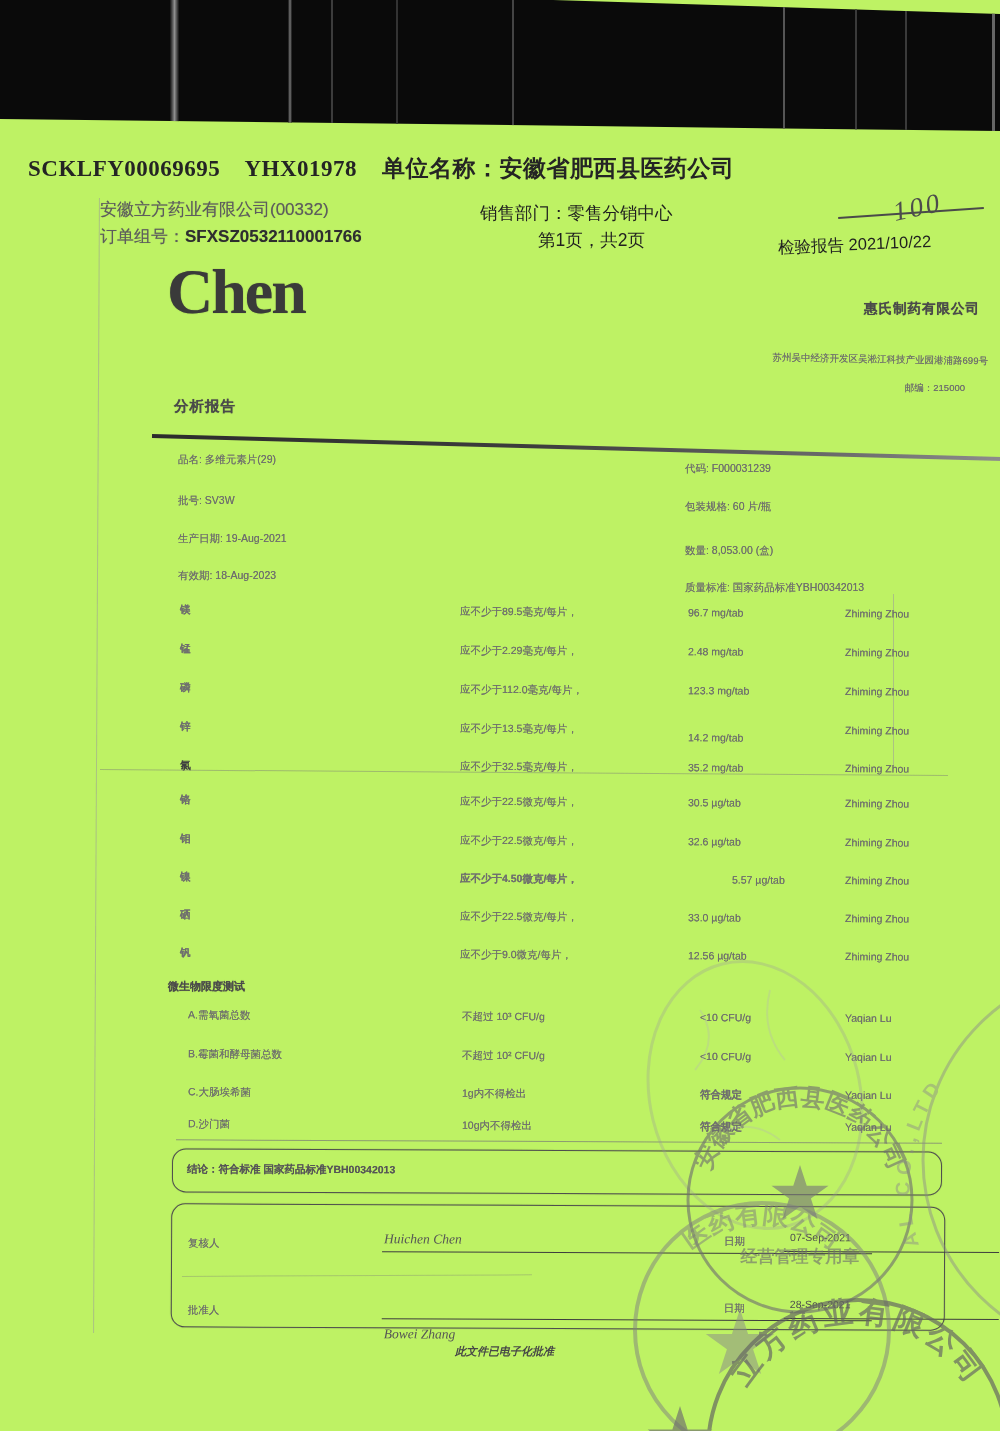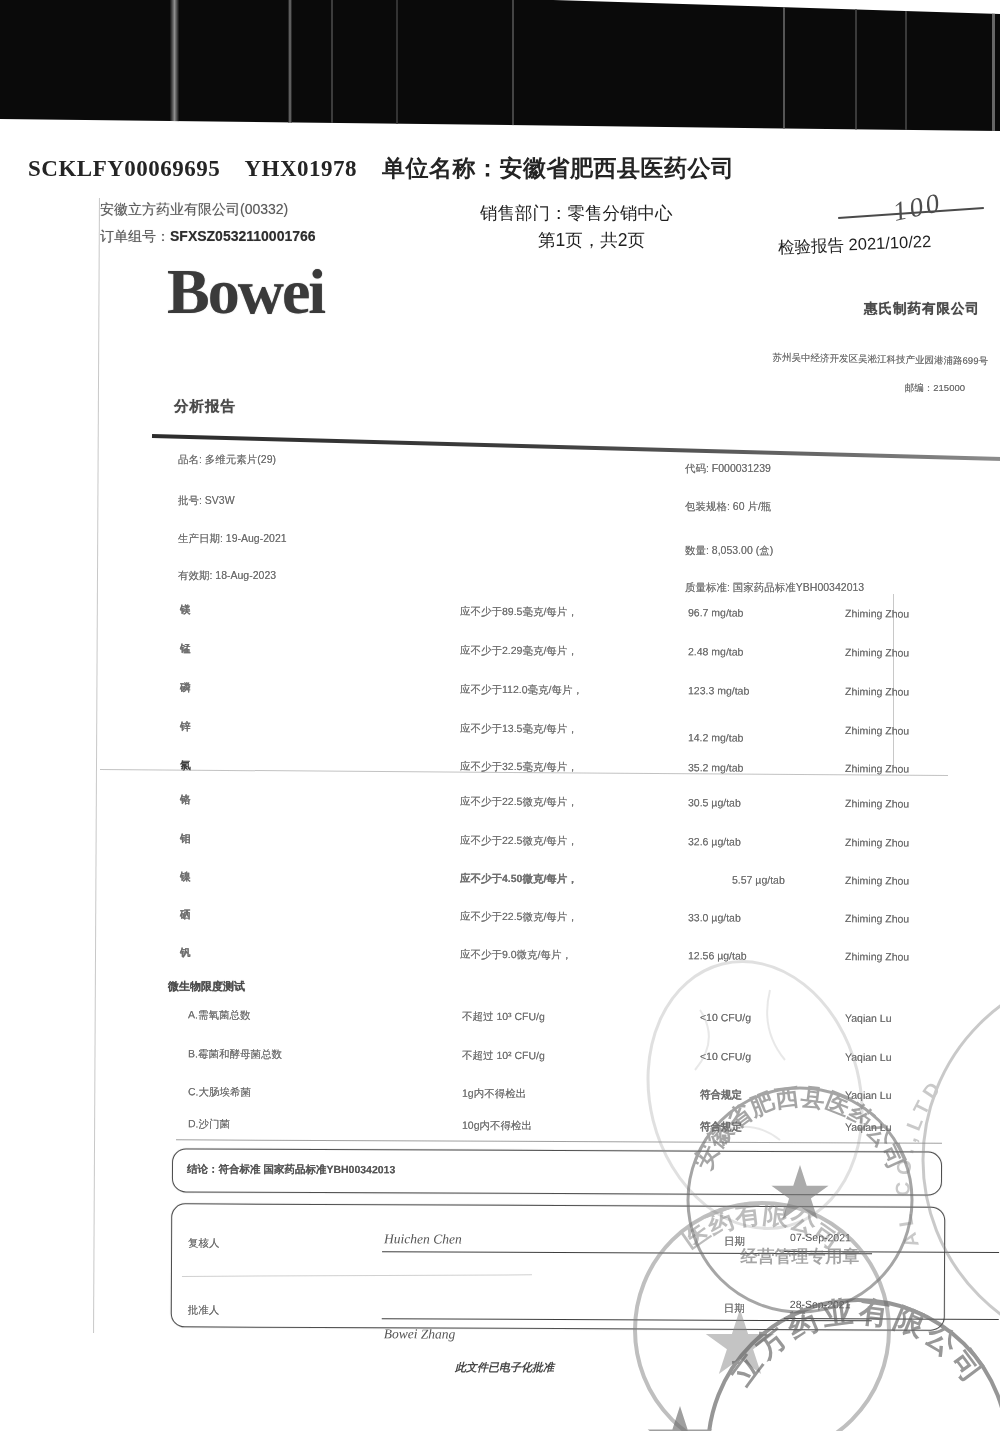--- a/index.html
+++ b/index.html
@@ -1,26 +1,26 @@
 <!DOCTYPE html>
 <html><head>
 <meta charset="utf-8">
 <style>
   html,body{margin:0;padding:0;background:#e8e8e8;}
-  .page{position:relative;width:1000px;height:1431px;background:#ffffff;overflow:hidden;
+  .page{position:relative;width:1000px;height:1431px;background:#bef264;overflow:hidden;
         font-family:"Liberation Sans",sans-serif;}
   .abs{position:absolute;}
   
   .scanband{left:0;top:0;width:1000px;height:132px;background:#0a0a0a;
     clip-path:polygon(0 0,553px 0,1000px 14px,1000px 131px,0 119px);}
   .streak{top:0;height:132px;position:absolute;}
   
   .hdr{font-family:"Liberation Serif",serif;font-weight:bold;color:#242424;font-size:23px;letter-spacing:.5px;}
   .overprint{color:#1f1f1f;font-size:17.5px;}
-  .distrib{color:#5d5d5d;font-size:14px;text-shadow:0 0 .7px rgba(90,90,90,.6);}
+  .distrib{color:#5d5d5d;font-size:17px;text-shadow:0 0 .7px rgba(90,90,90,.6);}
   .wyeth{font-family:"Liberation Serif",serif;font-weight:bold;font-size:64px;color:#3a3a3a;
          letter-spacing:-2px;text-shadow:0 0 1px rgba(40,40,40,.5);}
   
   .rpt{color:#6f6f6f;font-size:10.5px;text-shadow:0 0 .6px rgba(100,100,100,.8);}
   .rptb{color:#4a4a4a;font-weight:bold;text-shadow:0 0 .7px rgba(70,70,70,.8);}
   .tiny{font-size:9.5px;}
   .hline{background:#777;height:1px;}
   .vline{background:#9a9a9a;width:1px;opacity:.55;}
   .rule-thick{height:4px;background:linear-gradient(to right,#2c2c2c 0%,#3d3d3d 45%,#6a6a6a 80%,#8d8d8d 100%);
               transform-origin:left center;filter:blur(.4px);}
@@ -64,21 +64,21 @@
 
   <div class="abs overprint" style="left:480px;top:200px;line-height:27px;">
     <div>销售部门：零售分销中心</div>
     <div style="padding-left:58px;">第1页，共2页</div>
   </div>
 
   <div class="abs overprint" style="left:778px;top:234px;transform:rotate(-2.4deg);font-size:16.5px;">检验报告 2021/10/22</div>
   <div class="abs" style="left:838px;top:212px;width:146px;height:2px;background:#4a4a4a;transform:rotate(-4deg);"></div>
   <div class="abs hand" style="left:893px;top:192px;transform:rotate(-12deg);letter-spacing:3px;">100</div>
 
-  <div class="abs wyeth" style="left:167px;top:255px;">Bowei</div>
+  <div class="abs wyeth" style="left:167px;top:255px;">Chen</div>
 
   <div class="abs rptb" style="left:700px;top:300px;width:280px;text-align:right;font-size:13.5px;letter-spacing:1px;">惠氏制药有限公司</div>
   <div class="abs rpt tiny" style="left:620px;top:352px;width:368px;text-align:right;transform:rotate(1deg);">苏州吴中经济开发区吴淞江科技产业园港浦路699号</div>
   <div class="abs rpt tiny" style="left:800px;top:382px;width:165px;text-align:right;">邮编：215000</div>
 
   <div class="abs rptb" style="left:174px;top:397px;font-size:14.5px;letter-spacing:1px;">分析报告</div>
 
   <div class="abs rule-thick" style="left:152px;top:434px;width:852px;transform:rotate(1.55deg);"></div>
 
   <div class="abs vline" style="left:96px;top:198px;height:1135px;transform:rotate(.3deg);"></div>
@@ -202,21 +202,21 @@
     <div class="abs hline" style="left:10px;top:70px;width:350px;opacity:.35;transform:rotate(-.5deg);"></div>
 
     <span class="abs rpt" style="left:16px;top:99px;">批准人</span>
     <span class="abs sig" style="left:212px;top:93px;margin-top:28px;">Bowei Zhang</span>
     <div class="abs uline" style="left:210px;top:97px;width:490px;height:16px;"></div>
     <span class="abs rpt" style="left:552px;top:95px;">日期</span>
     <span class="abs date-txt" style="left:618px;top:91px;">28-Sep-2021</span>
     <div class="abs uline" style="left:612px;top:95px;width:215px;height:16px;"></div>
   </div>
 
-  <div class="abs note" style="left:455px;top:1344px;margin-top:16px;">此文件已电子化批准</div>
+  <div class="abs note" style="left:455px;top:1344px;">此文件已电子化批准</div>
 
   <svg class="abs stampsvg" style="left:0;top:0;" width="1000" height="1431" viewBox="0 0 1000 1431">
     <defs>
       <path id="arc1" d="M 705 1200 A 95 95 0 0 1 895 1200"></path>
       <path id="arc2" d="M 655 1330 A 107 107 0 0 1 869 1330"></path>
       <path id="arc3" d="M 730 1450 A 128 128 0 0 1 986 1450"></path>
       <path id="arc4" d="M 930 1270 A 175 175 0 0 1 1000 1035"></path>
       <path id="star" d="M 0 -1 L 0.2245 -0.309 L 0.9511 -0.309 L 0.3633 0.118 L 0.5878 0.809 L 0 0.382 L -0.5878 0.809 L -0.3633 0.118 L -0.9511 -0.309 L -0.2245 -0.309 Z"></path>
     </defs>
 

